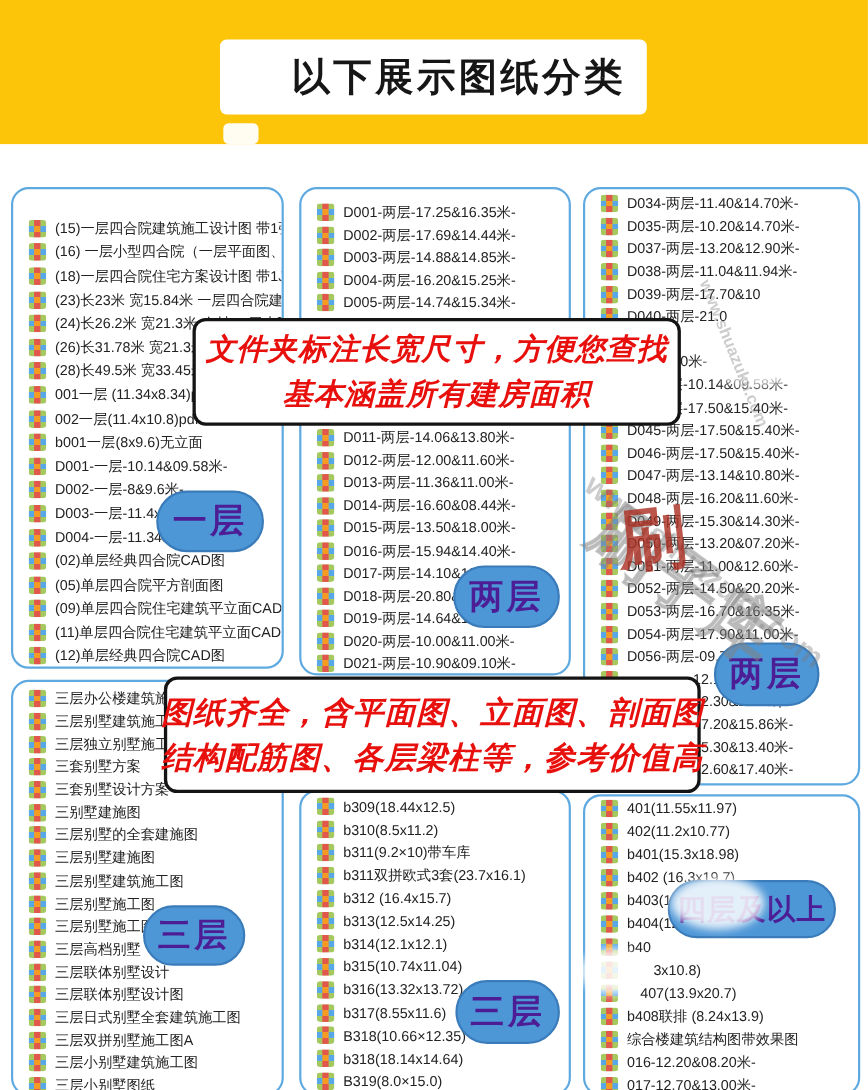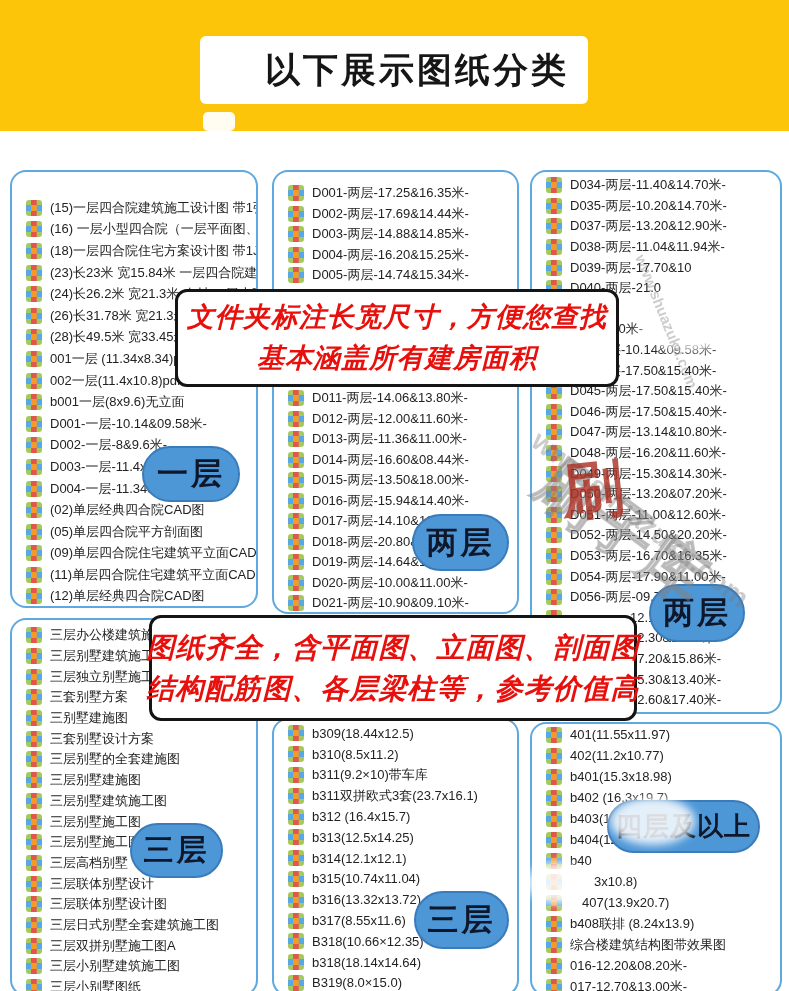--- a/index.html
+++ b/index.html
@@ -29,21 +29,21 @@
     background-size:36% 100%,100% 100%;background-position:50% 0,0 0;background-repeat:no-repeat;}
   .label{font-size:13px;color:#222;}
 
   .note{position:absolute;background:#fff;border:3px solid #141414;border-radius:12px;z-index:15;
     display:flex;flex-direction:column;align-items:center;justify-content:center;}
   #note1{left:175px;top:289px;width:438px;height:92px;}
   #note2{left:149px;top:615px;width:482px;height:100px;}
   .note .l{color:#e8100c;font-weight:bold;font-size:27px;line-height:41px;letter-spacing:1px;white-space:nowrap;font-style:italic;}
   #note2 .l{font-size:28px;}
 
-  .badge{position:absolute;background:#4e97d7;border:2px solid #3a7cba;border-radius:30px;color:#0f172a;font-weight:bold;
+  .badge{position:absolute;background:#4e97d7;border:2px solid #3a7cba;border-radius:30px;color:#4c1d95;font-weight:bold;
     display:flex;align-items:center;justify-content:center;z-index:10;letter-spacing:3px;white-space:nowrap;box-sizing:border-box;}
   #bg1{left:142px;top:446px;width:98px;height:56px;font-size:31px;}
   #bg2{left:412px;top:514px;width:97px;height:57px;font-size:31px;}
   #bg3{left:649px;top:584px;width:96px;height:58px;font-size:31px;}
   #bg4{left:130px;top:823px;width:93px;height:55px;font-size:30px;}
   #bg5{left:414px;top:891px;width:95px;height:58px;font-size:31px;}
   #bg6{left:607px;top:800px;width:153px;height:53px;font-size:26px;letter-spacing:1px;}
 
   .wm{position:absolute;pointer-events:none;font-weight:bold;white-space:nowrap;}
   #wmStamp{left:562px;top:448px;font-size:62px;color:#aa2d20;opacity:.8;transform:rotate(-6deg);z-index:11;}
@@ -357,25 +357,25 @@
       <div class="row">
         <span class="ficon"></span>
         <span class="label">三层独立别墅施工图</span>
       </div>
       <div class="row">
         <span class="ficon"></span>
         <span class="label">三套别墅方案</span>
       </div>
       <div class="row">
         <span class="ficon"></span>
+        <span class="label">三套别墅设计方案</span>
+      </div>
+      <div class="row">
+        <span class="ficon"></span>
         <span class="label">三别墅建施图</span>
-      </div>
-      <div class="row">
-        <span class="ficon"></span>
-        <span class="label">三套别墅设计方案</span>
       </div>
       <div class="row">
         <span class="ficon"></span>
         <span class="label">三层别墅的全套建施图</span>
       </div>
       <div class="row">
         <span class="ficon"></span>
         <span class="label">三层别墅建施图</span>
       </div>
       <div class="row">

